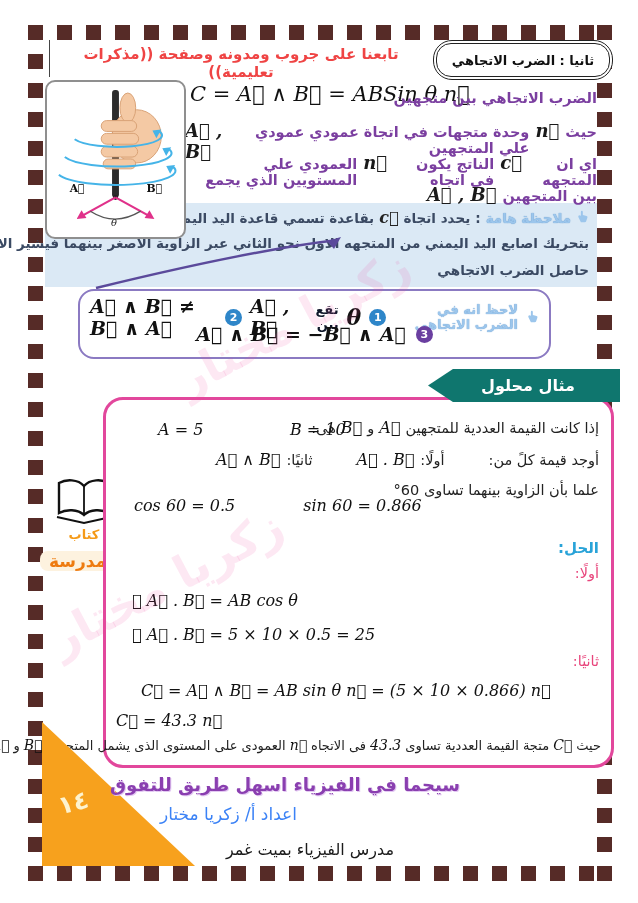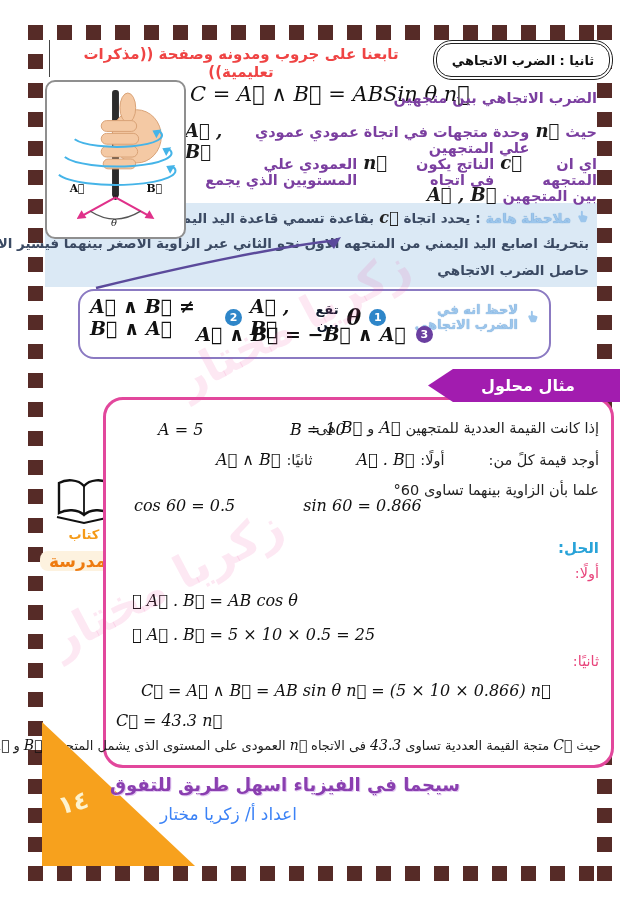--- a/index.html
+++ b/index.html
@@ -51,21 +51,21 @@
   .notice-l2{position:absolute;top:32px;left:0;right:0;direction:rtl;display:flex;gap:10px;
              align-items:center;justify-content:center;}
   .notice-label{font-size:13px;}
   .badge{width:17px;height:17px;border-radius:50%;color:#fff;font-size:11px;font-weight:bold;
          display:inline-flex;align-items:center;justify-content:center;direction:ltr;flex:0 0 auto;}
   .badge-blue{background:#2e86c9;} .badge-purple{background:#6a3fa0;}
   .theta-big{font-size:22px;font-weight:bold;}
   .ab-math{font-size:19px;font-weight:bold;}
   .between{color:#0f172a;font-size:13px;font-weight:bold;}
 
-  .banner{position:absolute;left:428px;top:369px;width:184px;height:33px;background:#a21caf;
+  .banner{position:absolute;left:428px;top:369px;width:184px;height:33px;background:#0f766e;
           clip-path:polygon(0 50%,13% 0,100% 0,100% 100%,13% 100%);display:flex;align-items:center;
           justify-content:center;color:#fff;font-weight:bold;font-size:16px;direction:rtl;z-index:4;
           padding-left:8px;filter:drop-shadow(1px 3px 2px rgba(0,0,0,.3));}
 
   .exbox{position:absolute;left:103px;top:397px;width:505px;height:365px;border:3px solid #e2479c;
          border-radius:20px;background:#fff;z-index:1;}
   .exrow{position:absolute;direction:rtl;display:flex;gap:5px;align-items:baseline;color:#222;
          font-size:14.5px;white-space:nowrap;}
   .exbox .math{font-size:16px;color:#111;}
   .ex-given{top:18px;right:12px;}
@@ -291,18 +291,19 @@
   <svg class="book-icon" width="60" height="48" viewBox="0 0 60 48">
     <path d="M30 9 C24 2 12 2 5 6 L5 36 C12 32 24 32 30 38 C36 32 48 32 55 36 L55 6 C48 2 36 2 30 9 Z" fill="#fff" stroke="#111" stroke-width="2.4"></path>
     <path d="M30 9 L30 38" stroke="#111" stroke-width="1.8"></path>
     <path d="M3 40 L30 46 L57 40" fill="none" stroke="#111" stroke-width="2"></path>
   </svg>
   <div class="book-l1">كتاب</div>
   <div class="book-l2">المدرسة</div>
 
   <div class="slogan">سيجما في الفيزياء اسهل طريق للتفوق</div>
   <div class="author">اعداد أ/ زكريا مختار</div>
+  <div class="role">مدرس الفيزياء بميت غمر</div>
 
   <div class="triangle">
     <div class="pagenum">١٤</div>
   </div>
 
 </div>
 
 </body></html>

